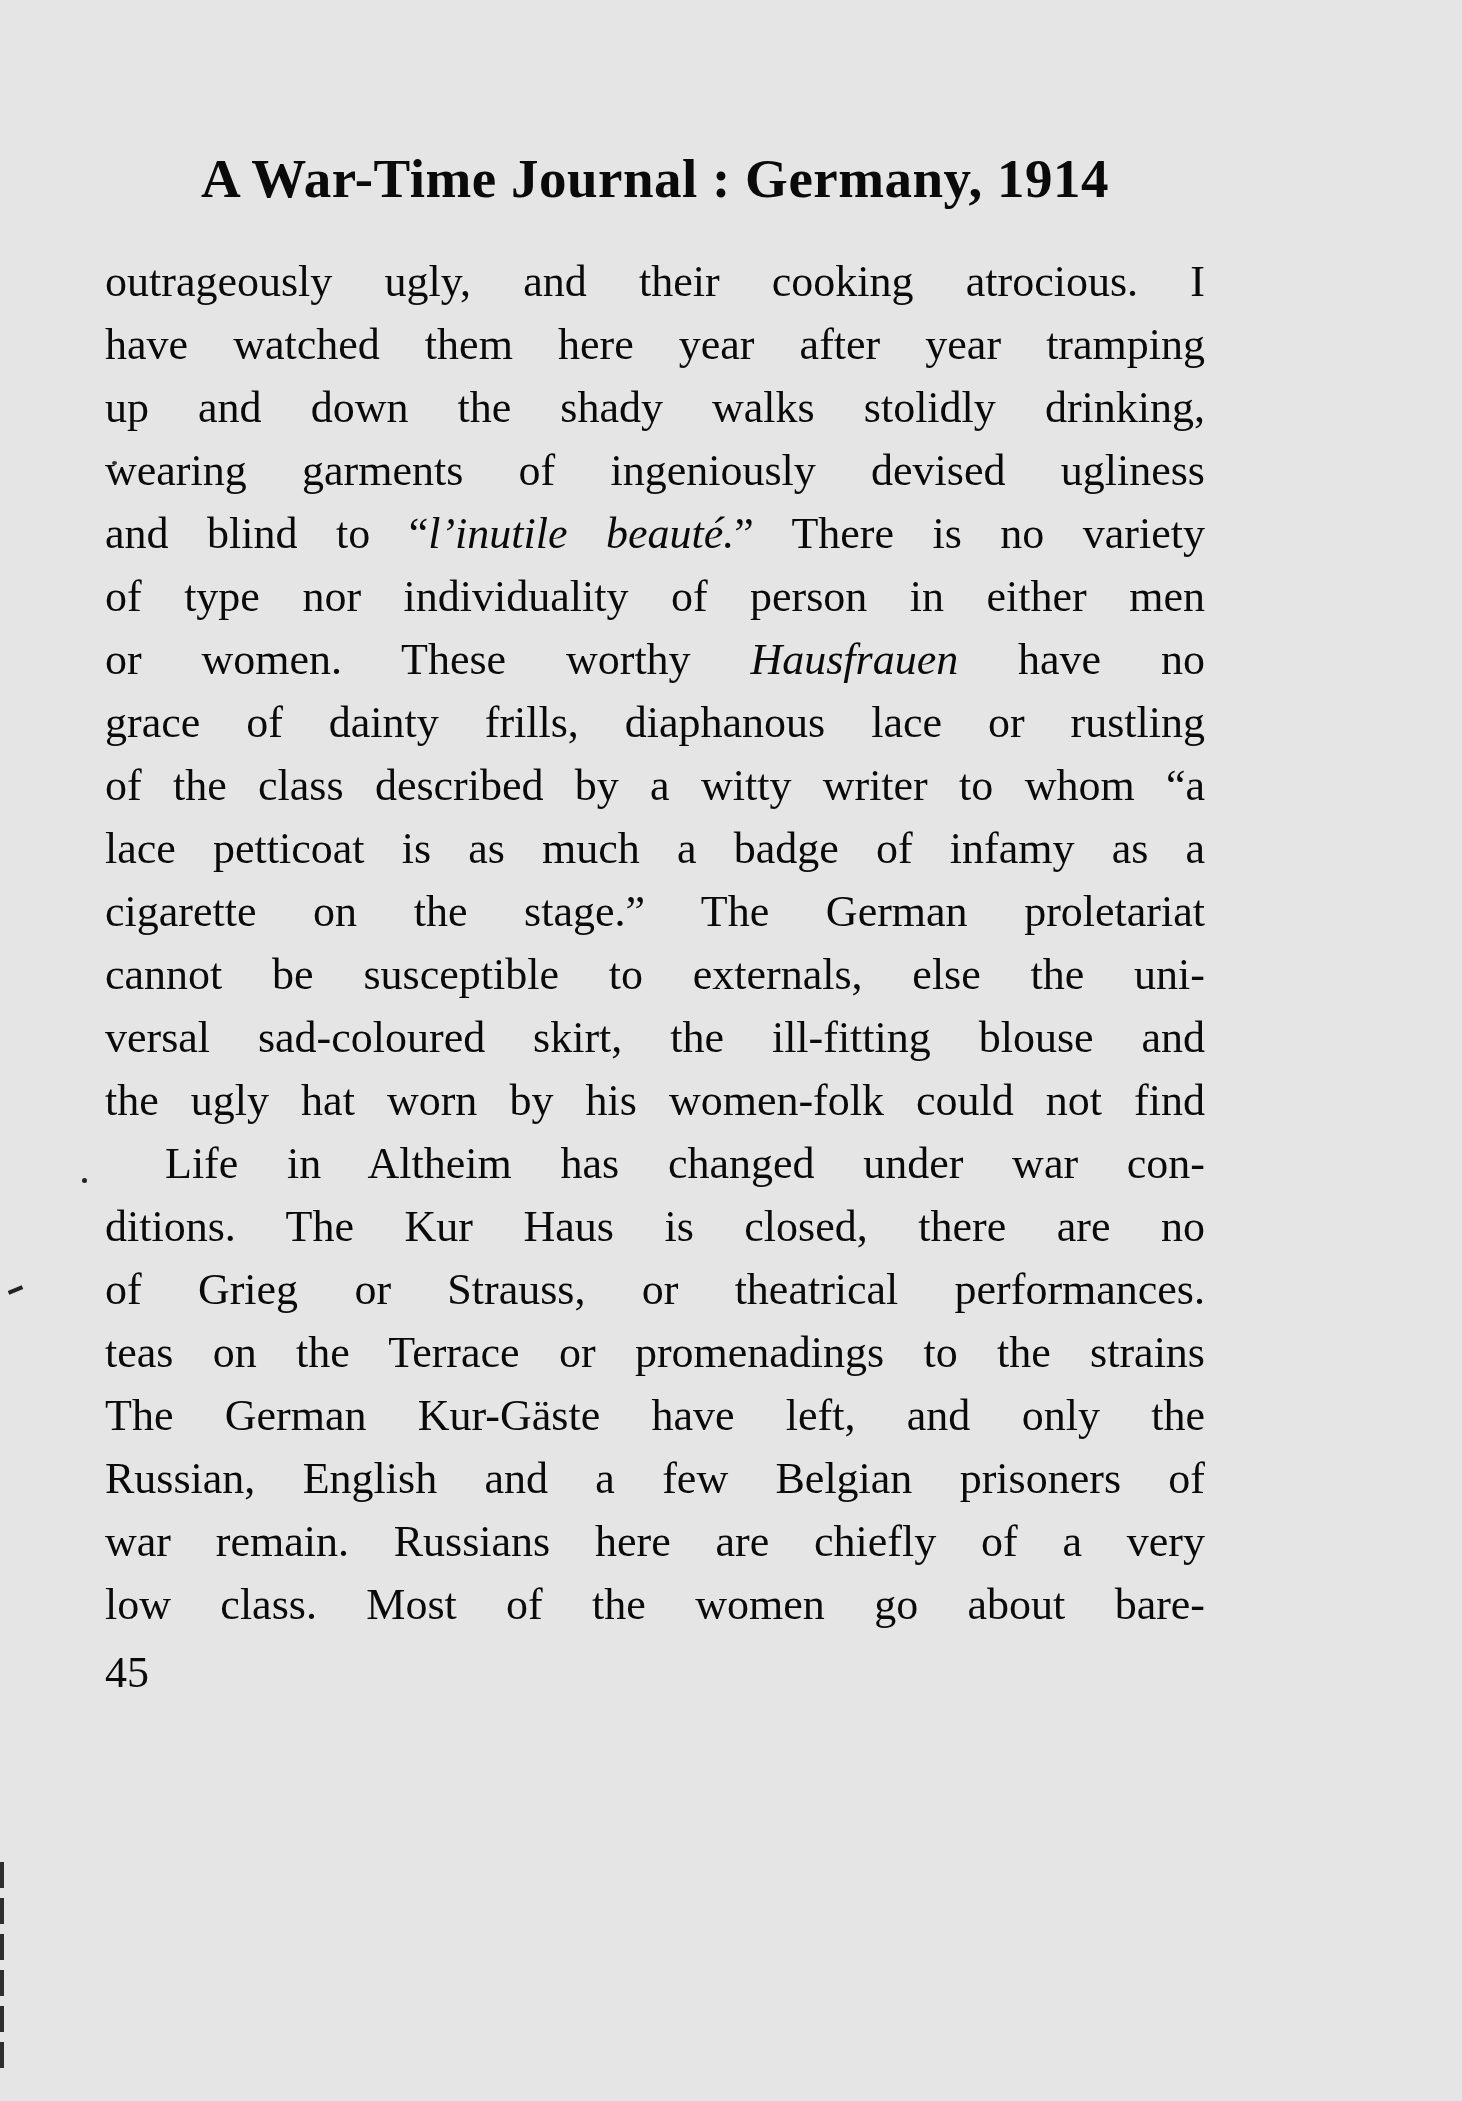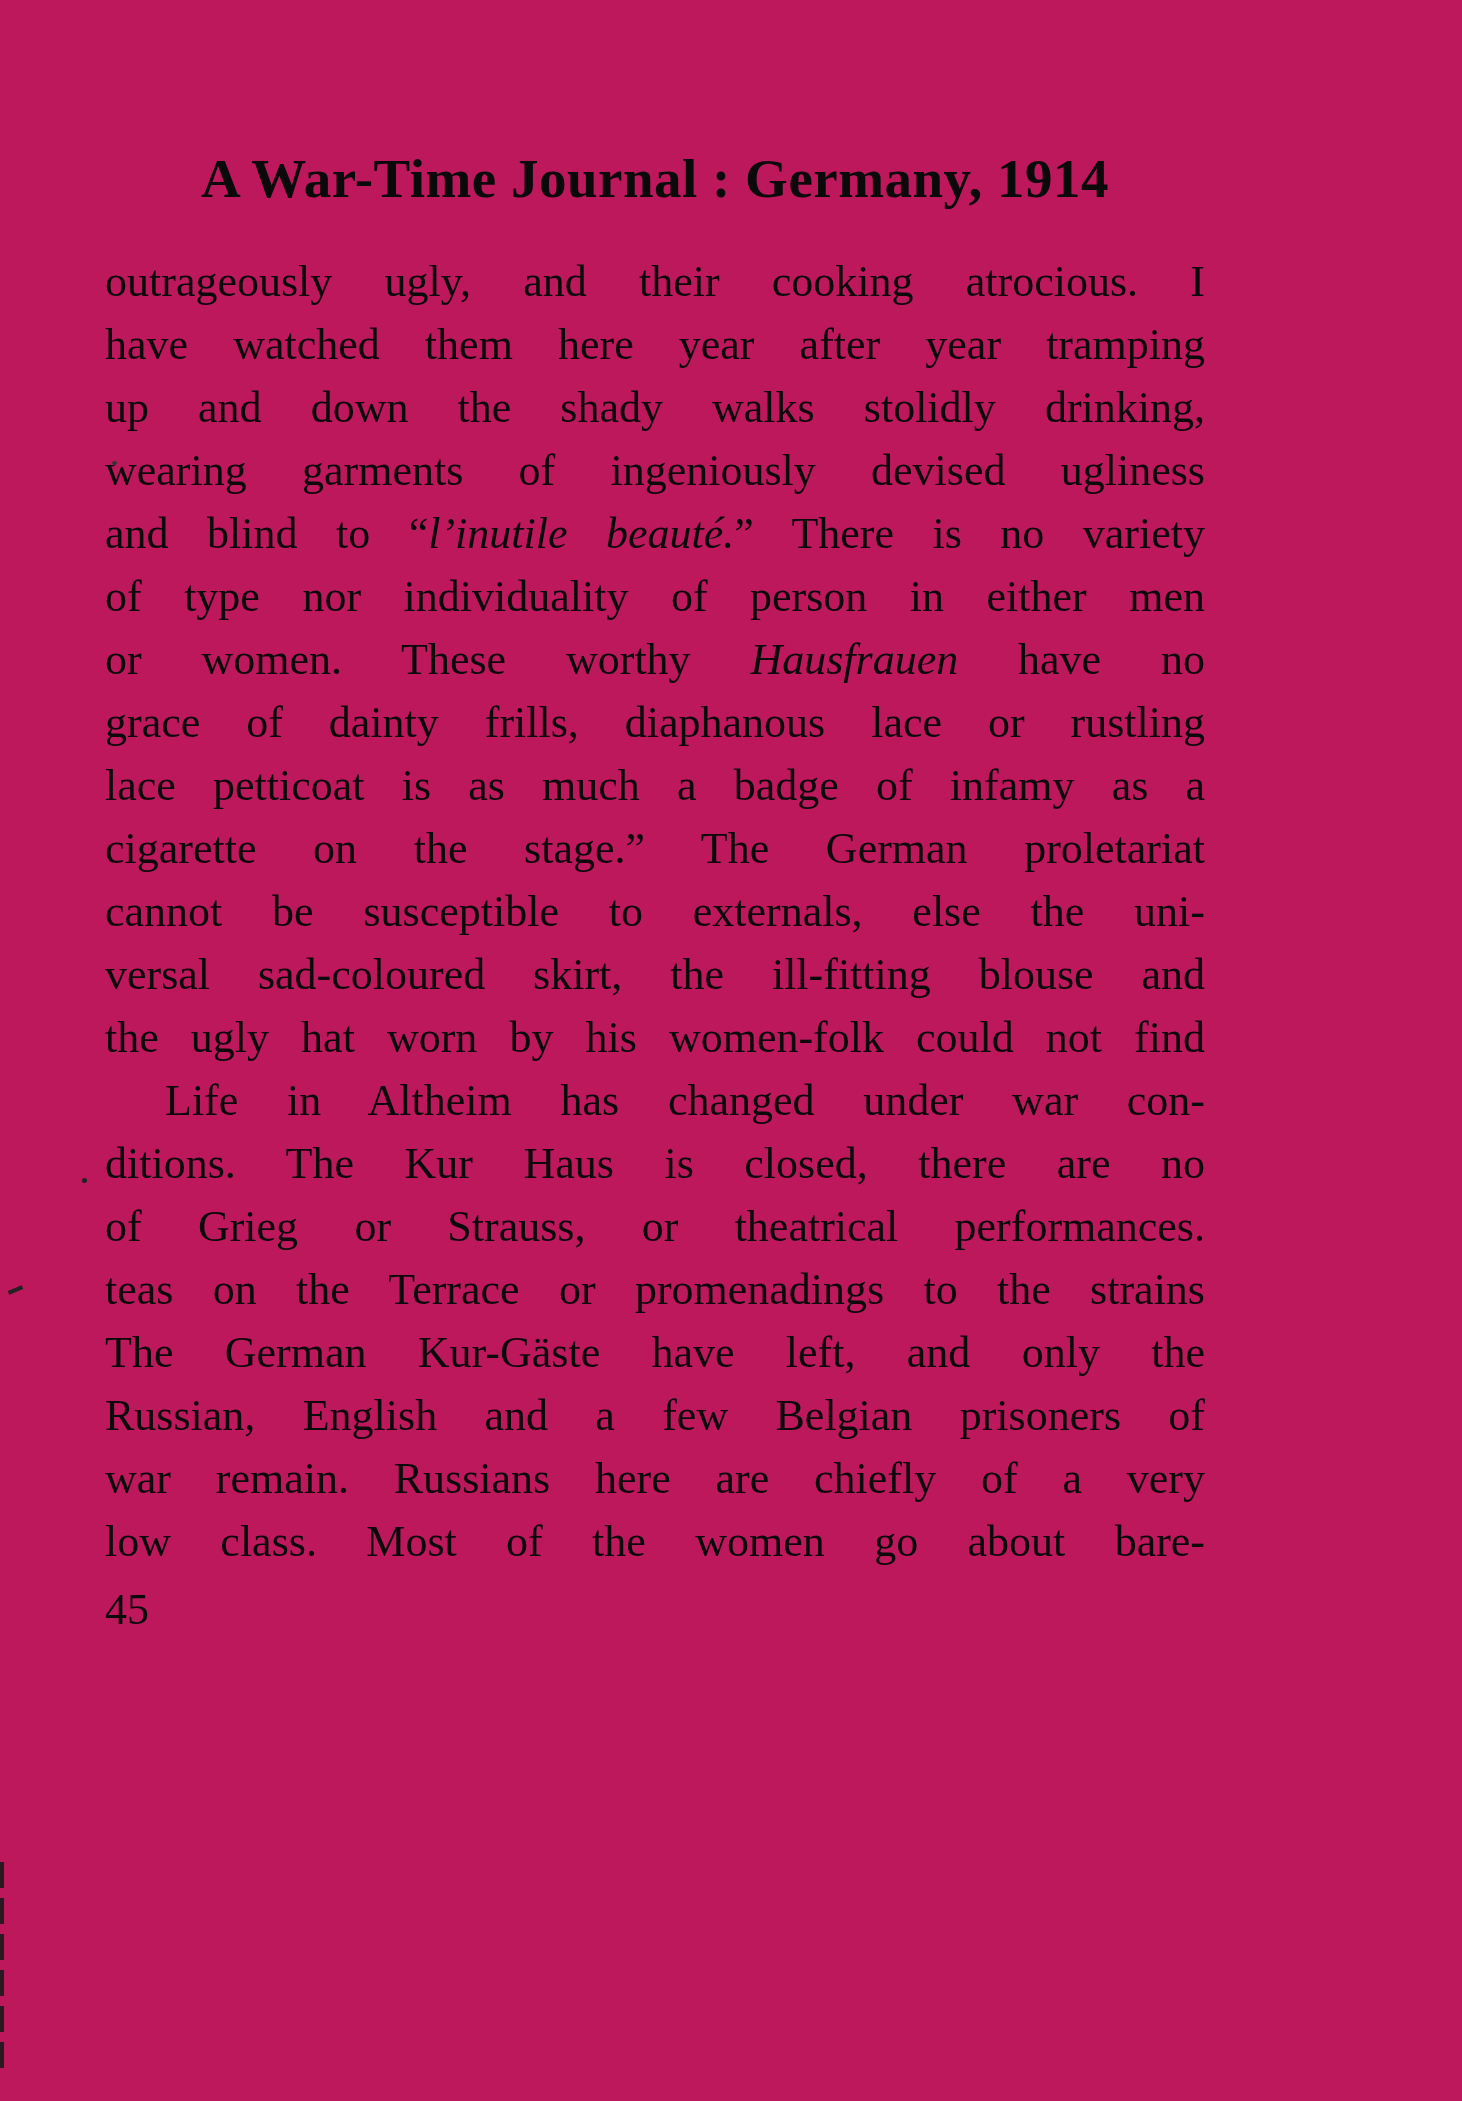--- a/index.html
+++ b/index.html
@@ -4,21 +4,21 @@
 <style>
   html, body {
     margin: 0;
     padding: 0;
     background: #ffffff;
   }
   .page {
     position: relative;
     width: 1462px;
     height: 2101px;
-    background: #be185d;
+    background: #e5e5e5;
     font-family: "Liberation Serif", "DejaVu Serif", serif;
     color: #0a0a0a;
     overflow: hidden;
   }
   .column {
     position: absolute;
     left: 105px;
     top: 148px;
     width: 1100px;
   }
@@ -91,20 +91,21 @@
     <div class="body-text">
         <div class="para">
           <div class="line"><span>outrageously ugly, and their cooking atrocious. I</span></div>
           <div class="line"><span>have watched them here year after year tramping</span></div>
           <div class="line"><span>up and down the shady walks stolidly drinking,</span></div>
           <div class="line"><span>wearing garments of ingeniously devised ugliness</span></div>
           <div class="line"><span>and blind to “</span><span class="it">l’inutile beauté.</span><span>” There is no variety</span></div>
           <div class="line"><span>of type nor individuality of person in either men</span></div>
           <div class="line"><span>or women. These worthy </span><span class="it">Hausfrauen</span><span> have no</span></div>
           <div class="line"><span>grace of dainty frills, diaphanous lace or rustling</span></div>
+          <div class="line"><span>of the class described by a witty writer to whom “a</span></div>
           <div class="line"><span>lace petticoat is as much a badge of infamy as a</span></div>
           <div class="line"><span>cigarette on the stage.” The German proletariat</span></div>
           <div class="line"><span>cannot be susceptible to externals, else the uni-</span></div>
           <div class="line"><span>versal sad-coloured skirt, the ill-fitting blouse and</span></div>
           <div class="line"><span>the ugly hat worn by his women-folk could not find</span></div>
         </div>
         <div class="para">
           <div class="line indent"><span>Life in Altheim has changed under war con-</span></div>
           <div class="line"><span>ditions. The Kur Haus is closed, there are no</span></div>
           <div class="line"><span>of Grieg or Strauss, or theatrical performances.</span></div>

